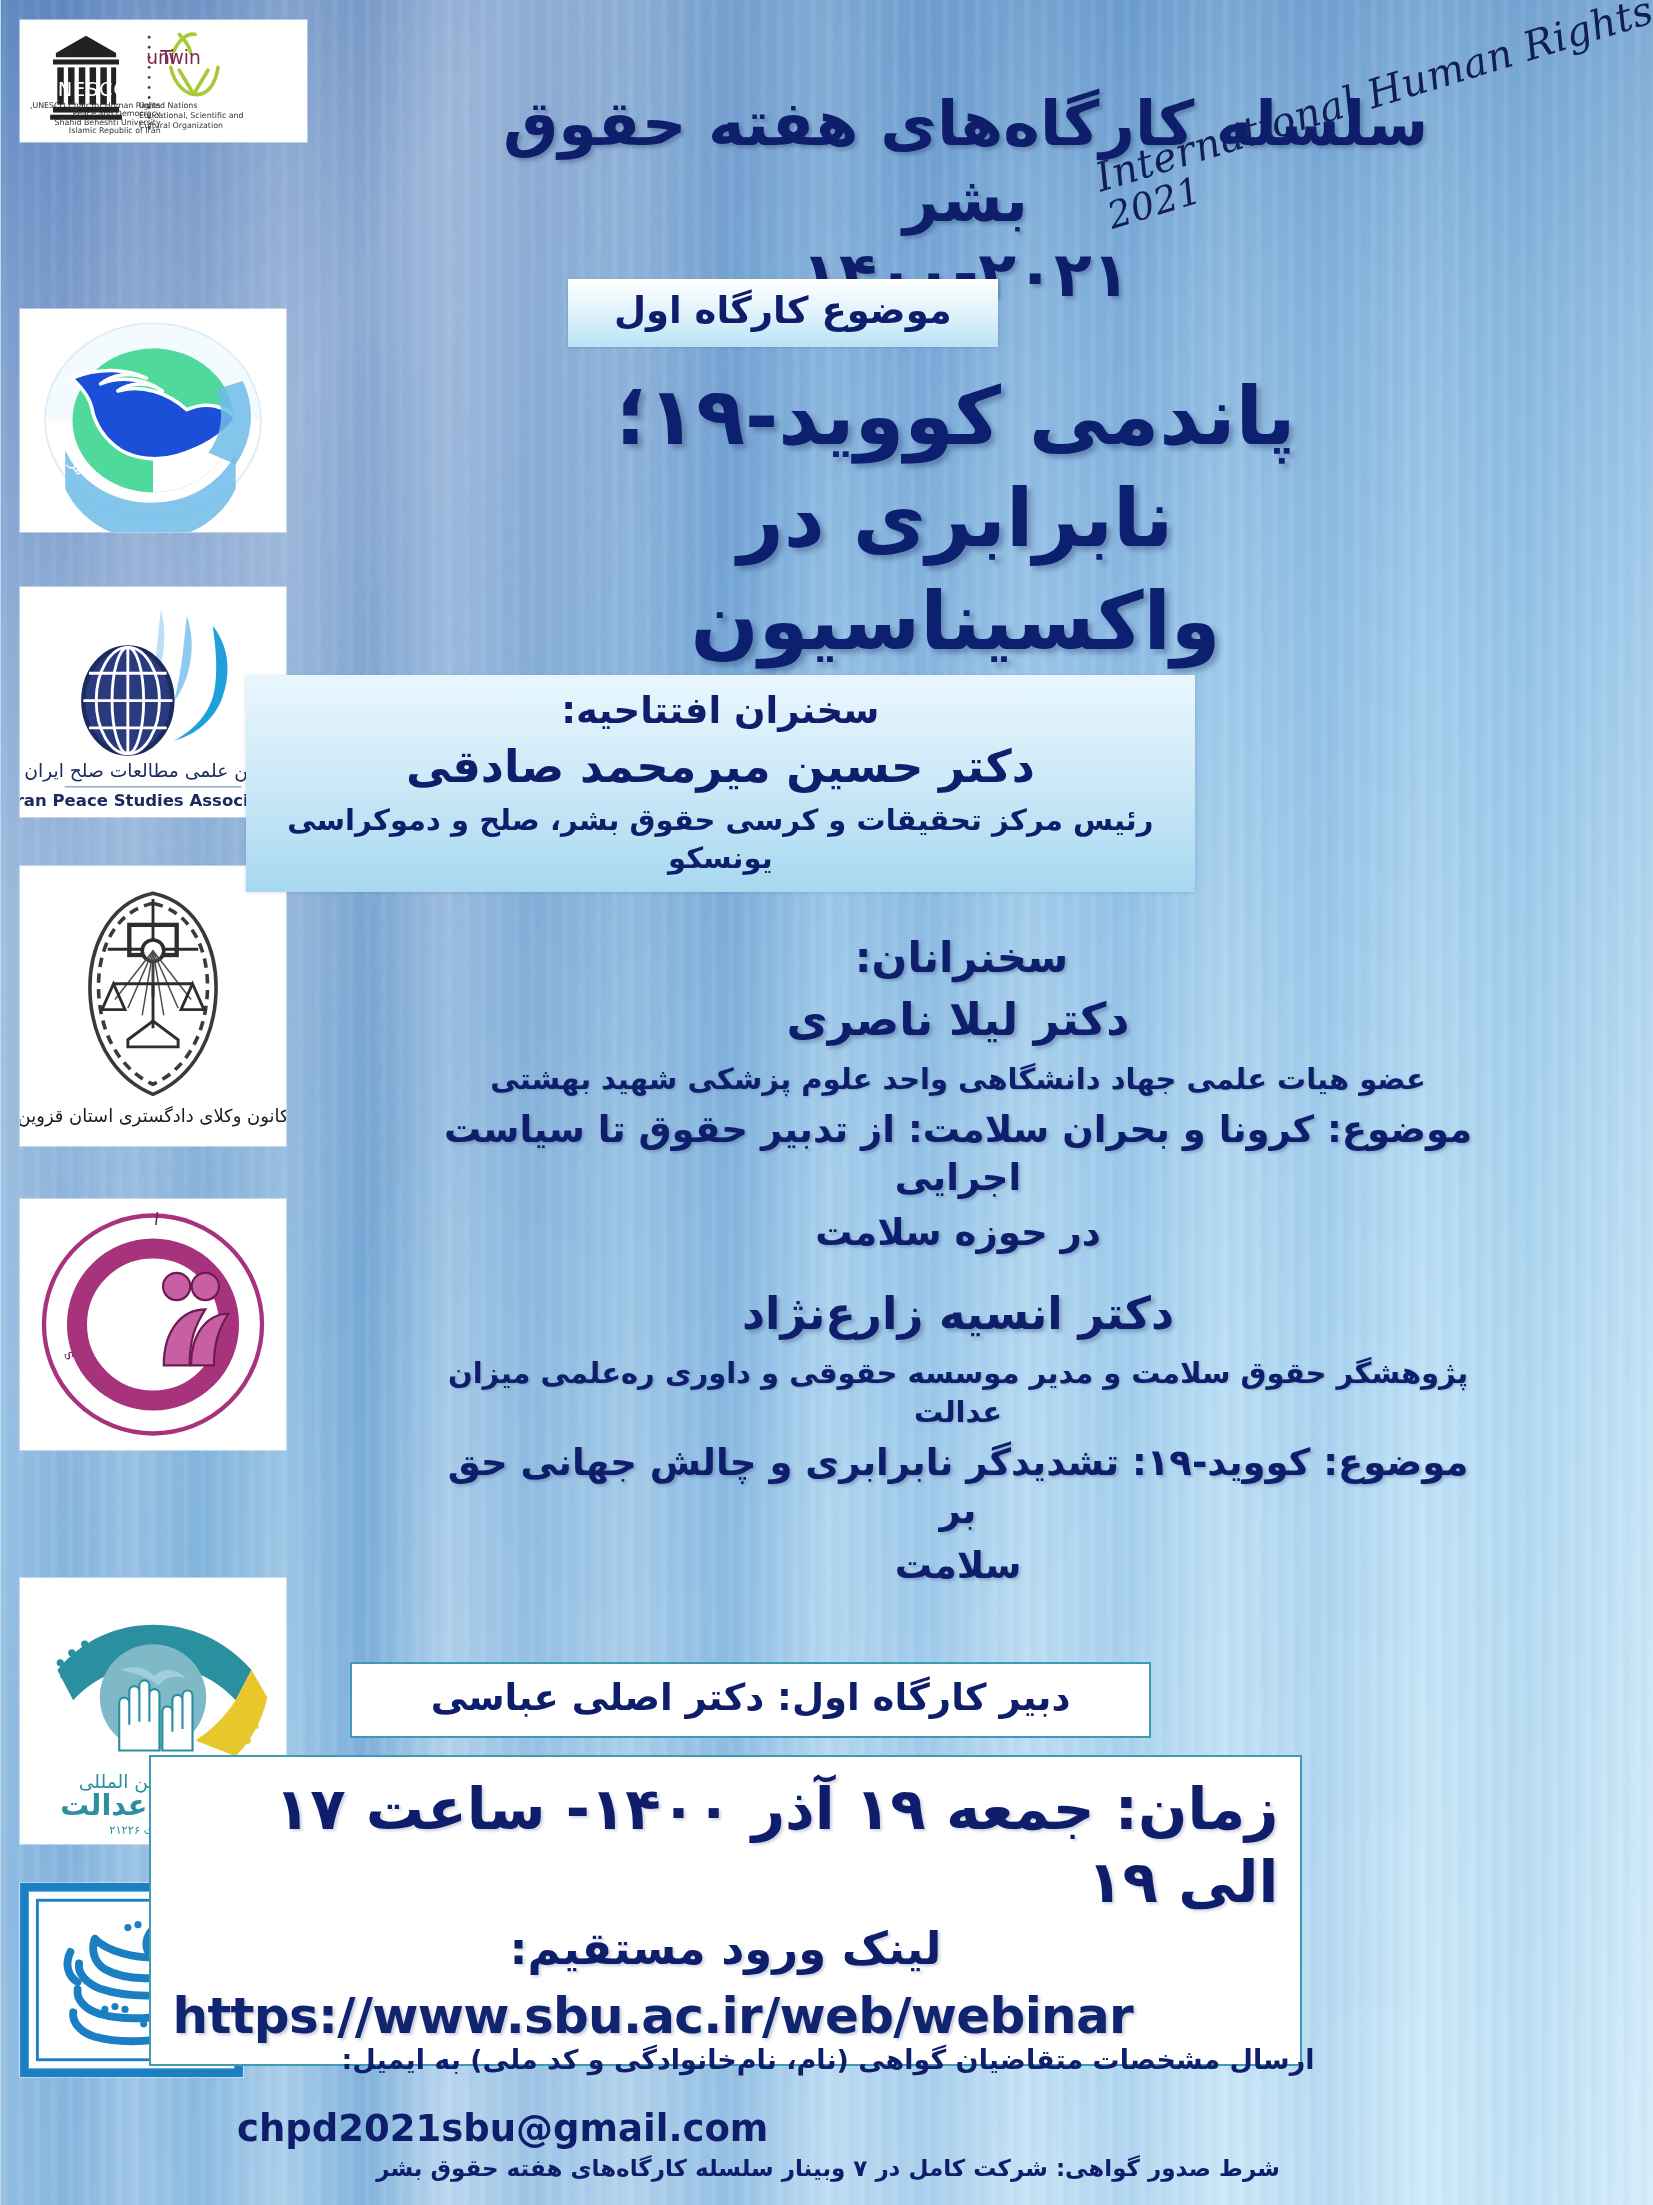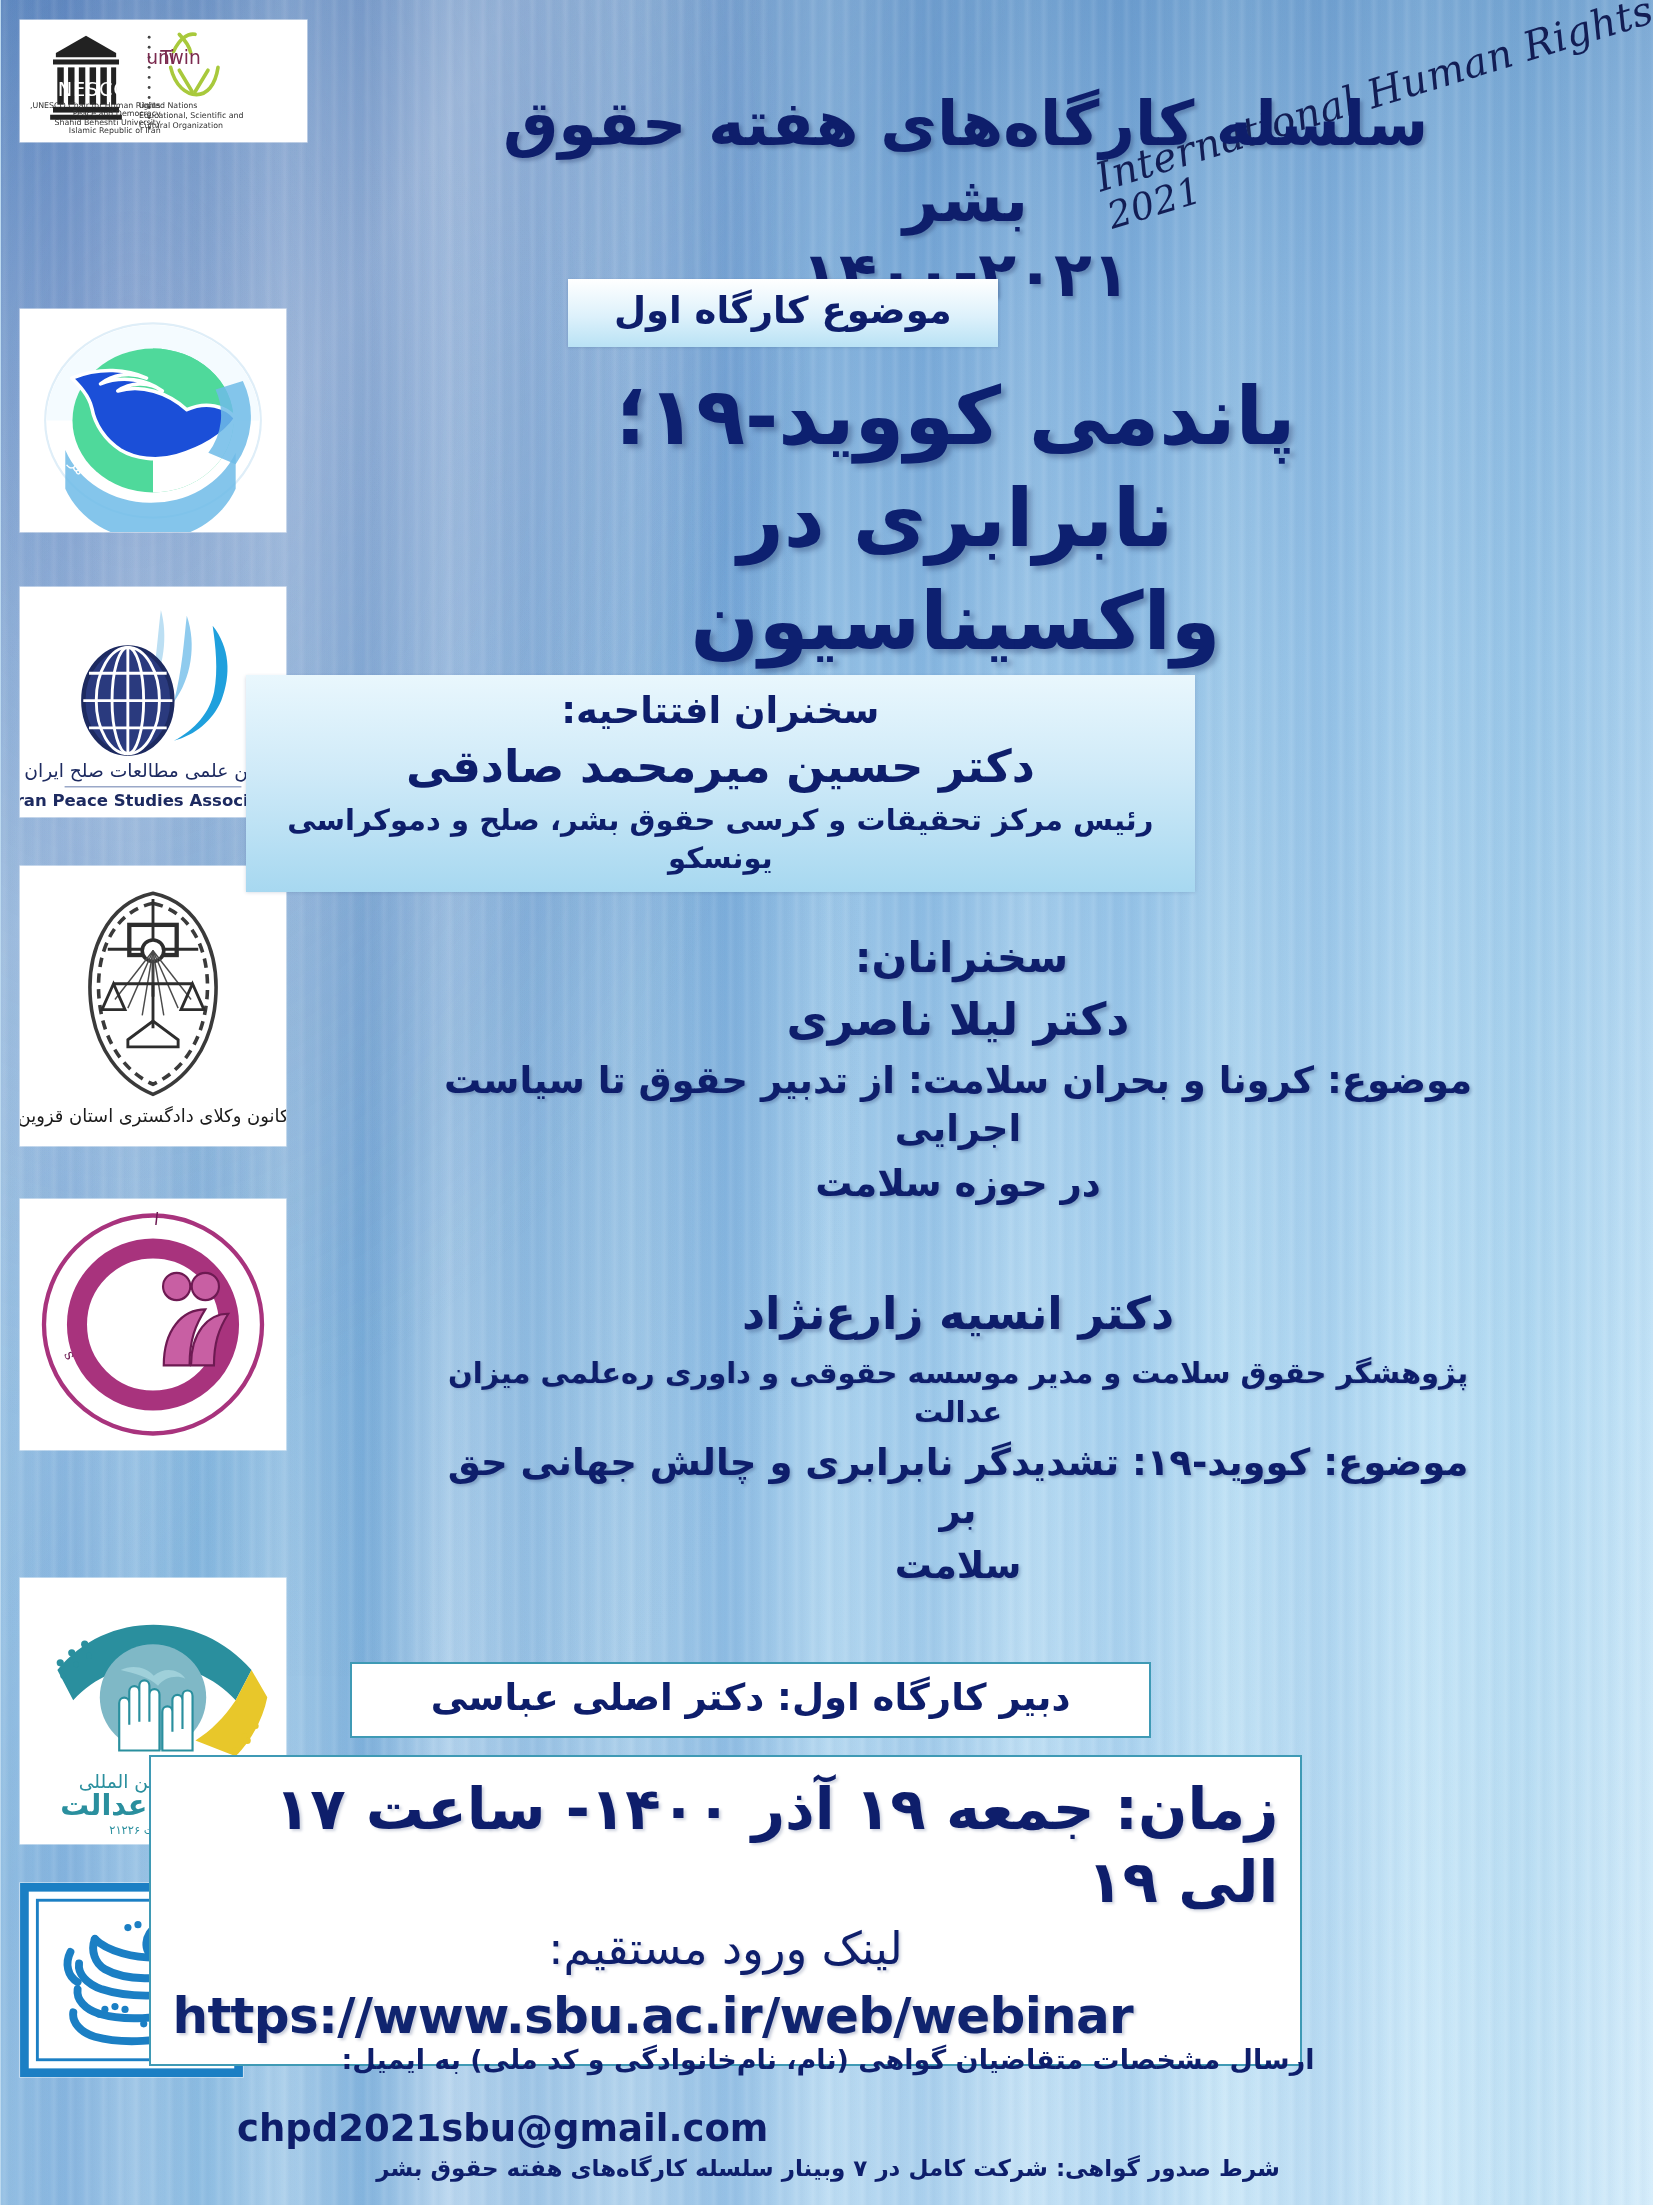--- a/index.html
+++ b/index.html
@@ -120,21 +120,21 @@
     font-size:37px;font-weight:bold;line-height:1.2;margin-top:32px;
   }
 
   .info-box{
     position:absolute;right:352px;top:1755px;width:1106px;z-index:5;
     background:#ffffff;border:2.9px solid #3f9ab5;
     padding:16px 21.5px 18.7px;color:#0e1e6b;
   }
   .info-box .when{font-size:58px;font-weight:bold;line-height:1.25;text-align:right;
     text-shadow:2.2px 2.2px 2.9px rgba(40,60,110,.22);}
-  .info-box .lnk-lbl{font-size:45px;font-weight:normal;line-height:1.25;text-align:center;margin-top:2.9px;
+  .info-box .lnk-lbl{font-size:45px;font-weight:bold;line-height:1.25;text-align:center;margin-top:2.9px;
     text-shadow:2.2px 2.2px 2.9px rgba(40,60,110,.22);}
   .info-box .url{
     direction:ltr;text-align:left;margin-top:10px;
     font-size:50px;font-weight:bold;letter-spacing:-0.7px;color:#10246f;
     text-shadow:2.2px 2.2px 2.9px rgba(40,60,110,.25);
   }
 
   .footer{position:absolute;z-index:5;color:#0e1e6b;}
   .f-cert{right:101px;top:2042px;width:1450px;text-align:center;
     font-size:27px;font-weight:bold;line-height:1.3;}
@@ -394,20 +394,21 @@
   <div class="opening-box">
     <div class="lbl">سخنران افتتاحیه:</div>
     <div class="nm">دکتر حسین میرمحمد صادقی</div>
     <div class="af">رئیس مرکز تحقیقات و کرسی حقوق بشر، صلح و دموکراسی یونسکو</div>
   </div>
 
   <div class="speakers-head">سخنرانان:</div>
 
   <div class="spk spk1">
     <div class="name">دکتر لیلا ناصری</div>
+    <div class="aff">عضو هیات علمی جهاد دانشگاهی واحد علوم پزشکی شهید بهشتی</div>
     <div class="topic">موضوع: کرونا و بحران سلامت: از تدبیر حقوق تا سیاست اجرایی</div>
     <div class="topic">در حوزه سلامت</div>
   </div>
 
   <div class="spk spk2">
     <div class="name">دکتر انسیه زارع‌نژاد</div>
     <div class="aff">پژوهشگر حقوق سلامت و مدیر موسسه حقوقی و داوری ره‌علمی میزان عدالت</div>
     <div class="topic">موضوع: کووید-۱۹: تشدیدگر نابرابری و چالش جهانی حق بر</div>
     <div class="topic">سلامت</div>
   </div>

